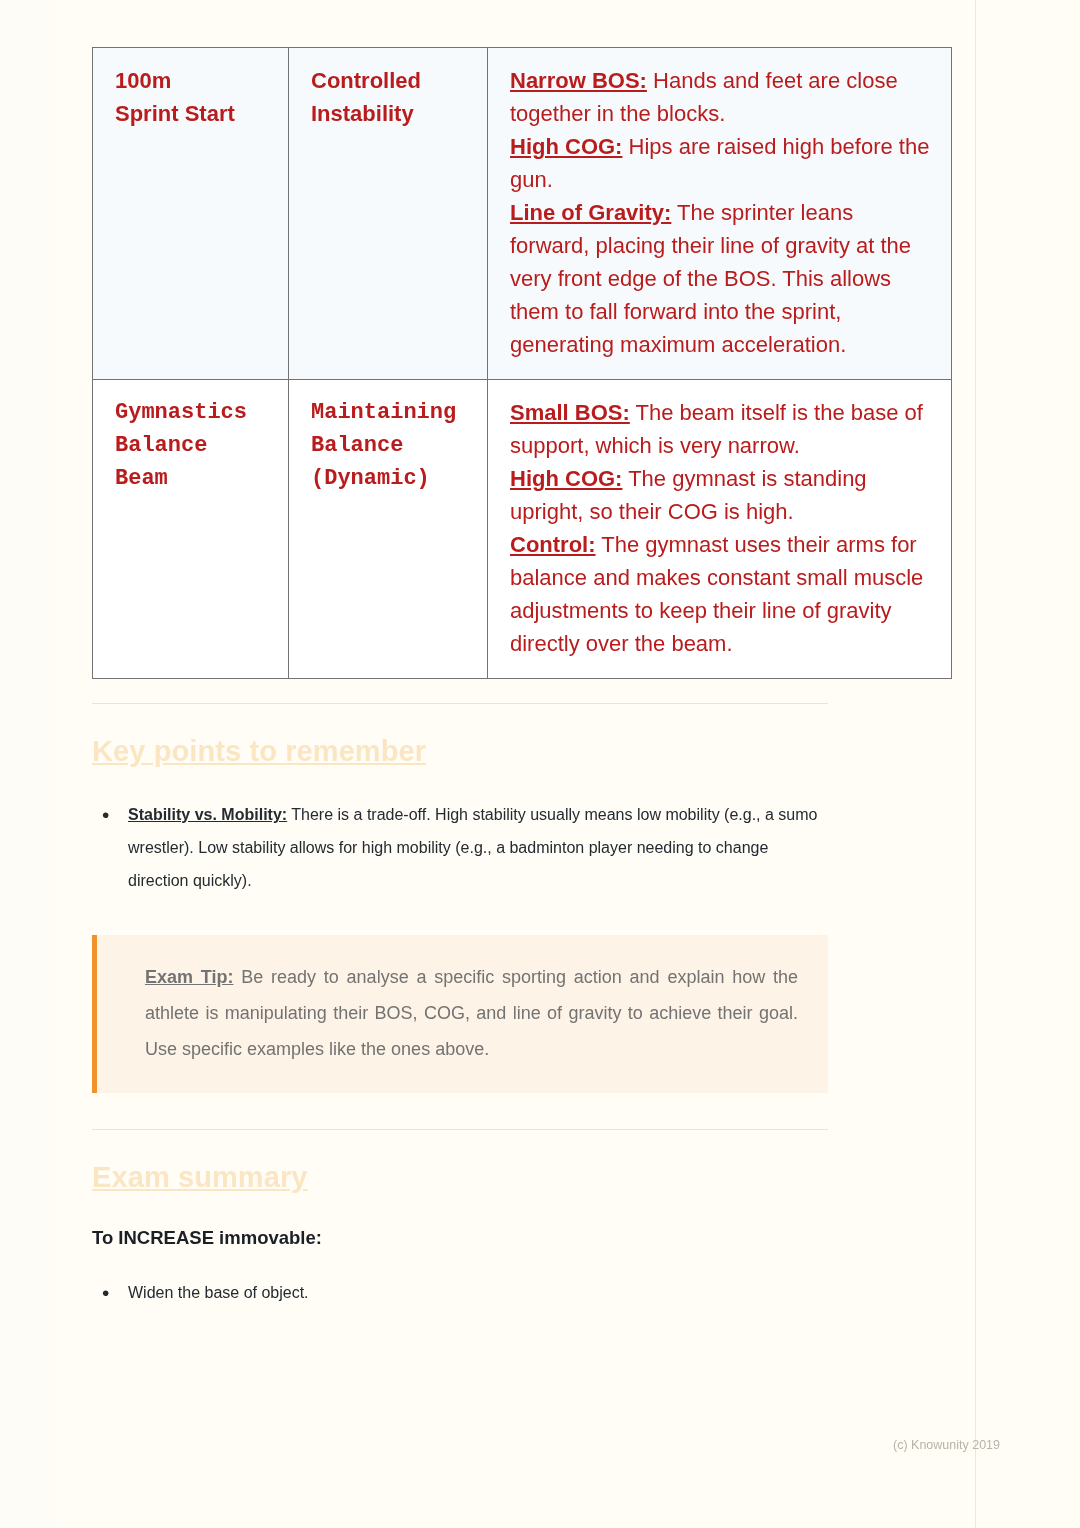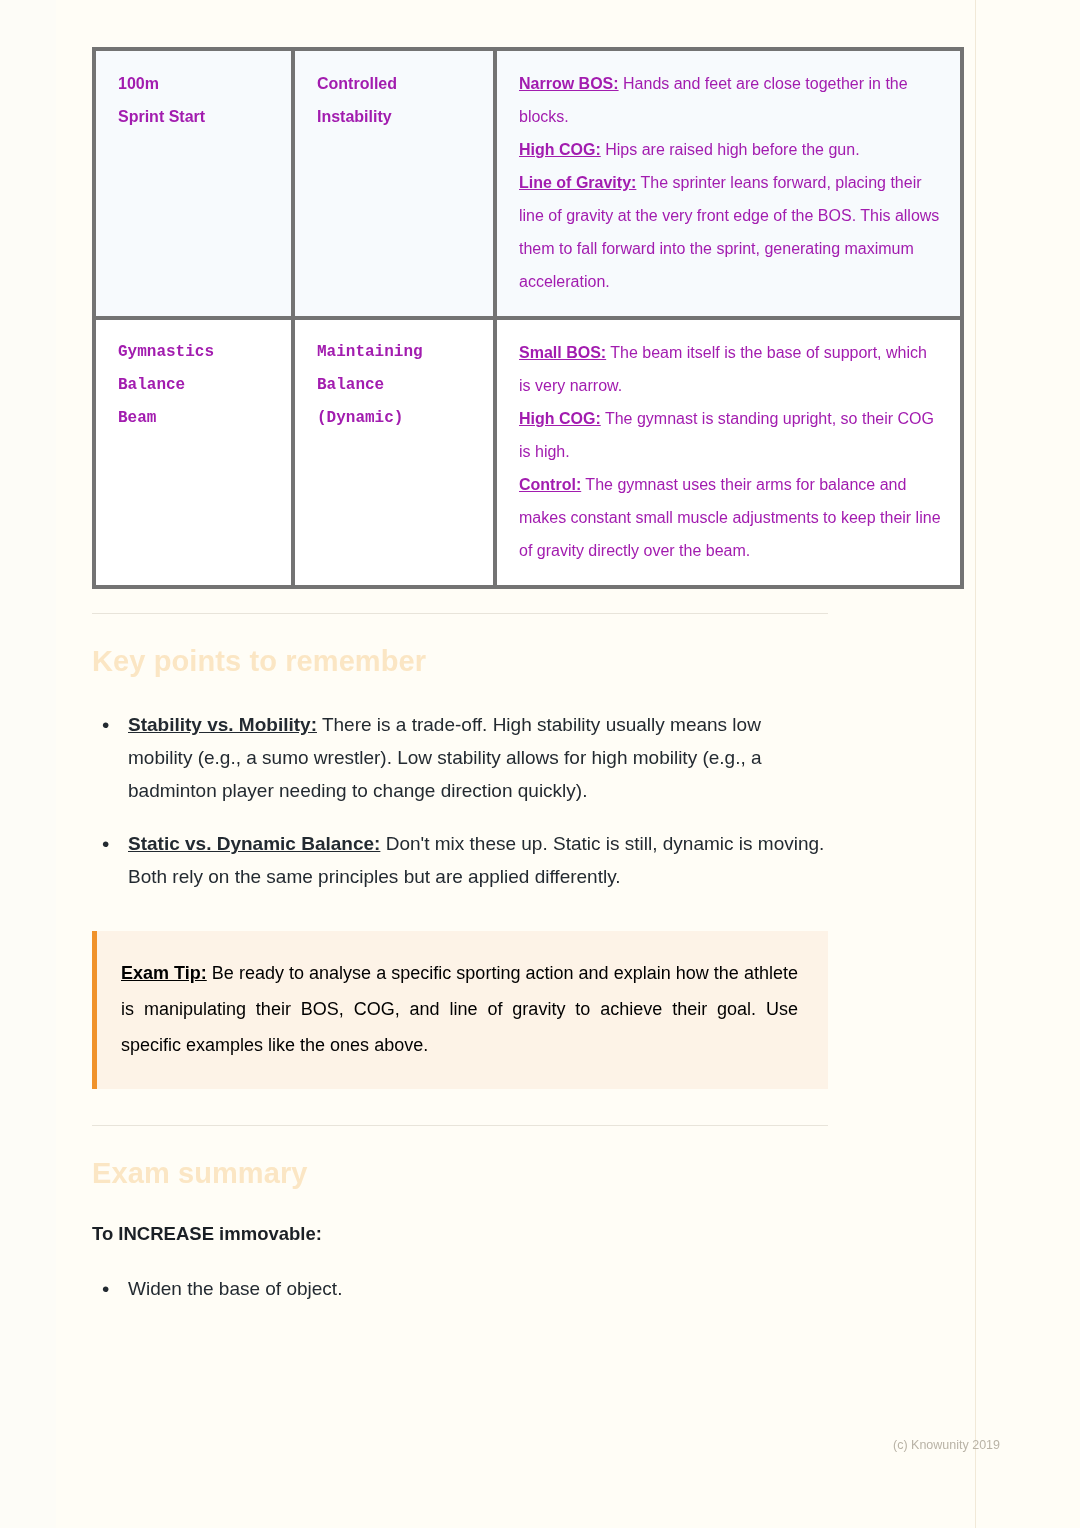--- a/index.html
+++ b/index.html
@@ -51,26 +51,26 @@
   }
 
   
   table.kt {
     border-collapse: collapse;
     width: 736px;
     table-layout: fixed;
     margin-top: 47px;
   }
   table.kt td {
-    border: 4px solid #737373;
+    border: 1px solid #737373;
     vertical-align: top;
     padding: 16px 18px 18px 22px;
-    font-size: 16px;
+    font-size: 22px;
     line-height: 33px;
-    color: #a21caf;
+    color: #b91c1c;
   }
   table.kt tr.row-a td { background: #f7fafd; }
   table.kt tr.row-b td { background: #ffffff; }
   table.kt td.c1 { width: 155px; font-weight: bold; }
   table.kt td.c2 { width: 158px; font-weight: bold; margin-left: 20px; }
   table.kt td.c3 { width: 423px; }
   td.mid { vertical-align: middle; font-family: Liberation Mono, monospace; }
   .b { font-weight: bold; text-decoration: underline; }
 
   
@@ -81,53 +81,54 @@
   }
 
   
   h2.faded {
     font-size: 29px;
     line-height: 34px;
     font-weight: bold;
     color: #fbe6c4;
     margin: 0;
     letter-spacing: 0.1px;
+    text-decoration: underline;
   }
 
   
   ul.bl {
     margin: 0;
     padding: 0 0 0 34px;
     list-style: none;
   }
   ul.bl li {
     position: relative;
-    font-size: 19px;
+    font-size: 16px;
     line-height: 33px;
     color: #232a31;
     margin-bottom: 20px;
     padding-left: 2px;
   }
   ul.bl li:before {
     content: "\2022";
     position: absolute;
     left: -24px;
     top: 0;
     font-size: 21px;
     color: #232a31;
   }
 
   
   .callout {
     background: #fdf3e7;
     border-left: 5px solid #f0922b;
-    padding: 24px 30px 26px 24px;
+    padding: 24px 30px 26px 48px;
     font-size: 18px;
     line-height: 36px;
-    color: #000000;
+    color: #737373;
     text-align: justify;
   }
 
   
   .sub-strong {
     font-size: 18.5px;
     font-weight: bold;
     color: #1b2026;
     line-height: 28px;
   }
@@ -188,21 +189,20 @@
 
     <div class="spacer-24"></div>
     <div class="hr"></div>
     <div class="spacer-30"></div>
 
     <h2 class="faded">Key points to remember</h2>
     <div class="spacer-30"></div>
 
     <ul class="bl">
       <li><span class="b">Stability vs. Mobility:</span><span> There is a trade-off. High stability usually means low mobility (e.g., a sumo wrestler). Low stability allows for high mobility (e.g., a badminton player needing to change direction quickly).</span></li>
-      <li><span class="b">Static vs. Dynamic Balance:</span><span> Don't mix these up. Static is still, dynamic is moving. Both rely on the same principles but are applied differently.</span></li>
     </ul>
 
     <div class="spacer-18"></div>
 
     <div class="callout">
       <span class="b">Exam Tip:</span><span> Be ready to analyse a specific sporting action and explain how the athlete is manipulating their BOS, COG, and line of gravity to achieve their goal. Use specific examples like the ones above.</span>
     </div>
 
     <div class="spacer-36"></div>
     <div class="hr"></div>

